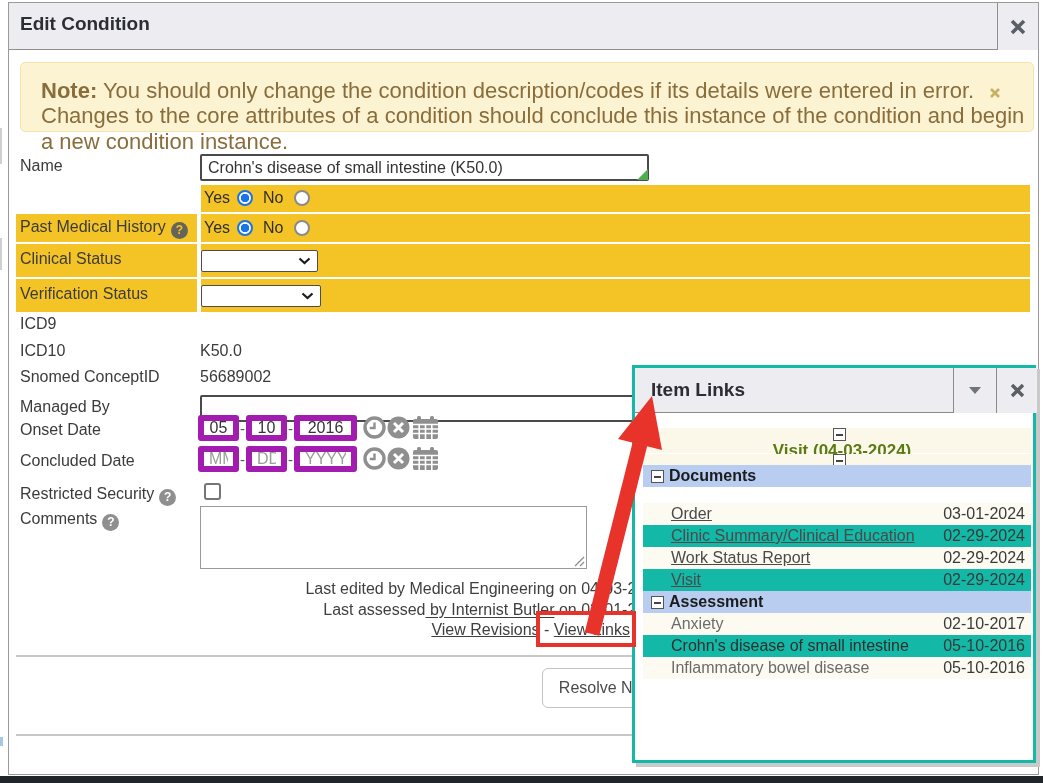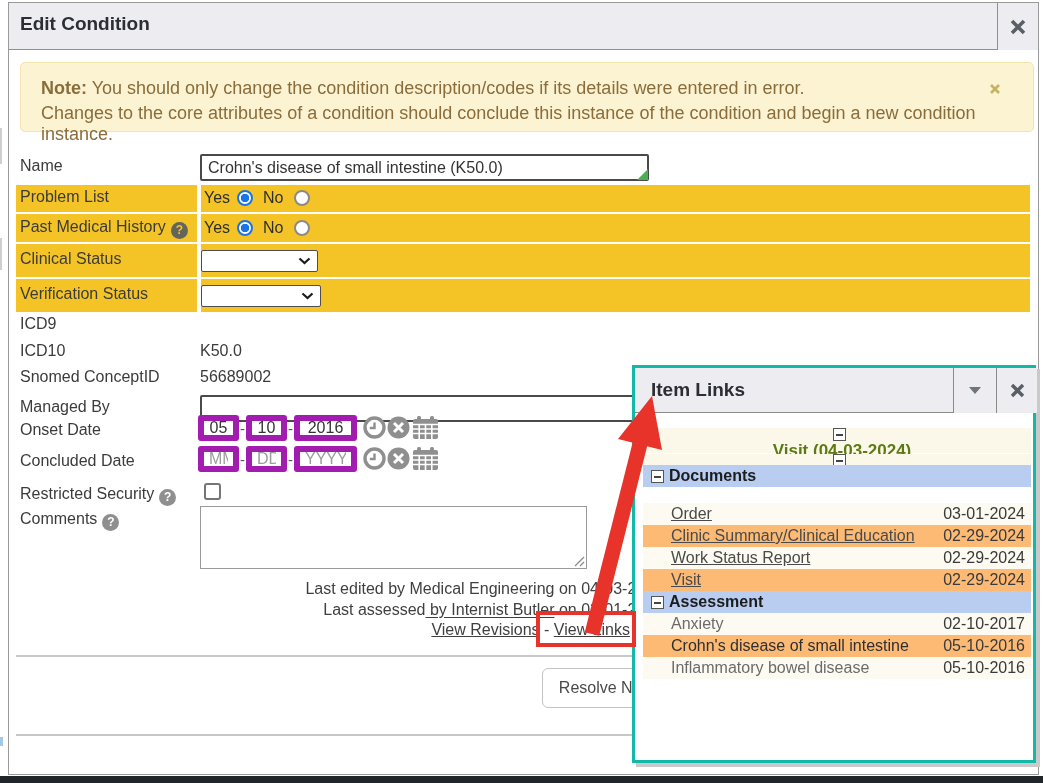--- a/index.html
+++ b/index.html
@@ -9,21 +9,21 @@
 
   .abs { position:absolute; }
 
   
   #dialog { left:8px; top:2px; width:1031px; height:773px; background:#fff; border:1px solid #9a9a9a; }
   #dlg-titlebar { left:9px; top:3px; width:1029px; height:47px; background:#ececf1; border-bottom:1px solid #8f8f8f; }
   #dlg-title { left:20px; top:13px; font-size:19px; font-weight:bold; color:#2d2d34;text-align:right; }
   #dlg-close { left:997px; top:3px; width:41px; height:47px; border-left:1px solid #8f8f8f; background:#ececf1; cursor:pointer; display:flex; align-items:center; justify-content:center; }
 
   
-  #note { left:20px; top:62px; width:1014px; height:70px; background:#fcf3d2; border:1px solid #f2e3af; border-radius:5px; color:#8a6d3b; font-size:18px; }
+  #note { left:20px; top:62px; width:1014px; height:70px; background:#fcf3d2; border:1px solid #f2e3af; border-radius:5px; color:#8a6d3b; font-size:22px; }
   #note-line1 { left:20px; top:15px; }
   #note-line2 { left:20px; top:40px; }
   #note b { font-weight:bold; }
   #note-close { left:968px; top:16px; width:18px; height:18px; cursor:pointer; }
 
   
   .flabel { left:20px; font-size:16px; color:#3b3b3b; white-space:nowrap; }
   .yrow-label { position:absolute; left:16px; width:181px; background:#f4c426; }
   .yrow-value { position:absolute; left:201px; width:829px; background:#f4c426; }
   .yrow-label .flabel { position:absolute; left:4px; }
@@ -61,21 +61,21 @@
   
   #popup { left:632px; top:365px; width:404px; height:398px; background:#fff; border:3px solid #14b8a6; box-shadow:4px 4px 0 #c9c9c9; z-index:40; }
   #popup-titlebar { left:0; top:0; width:402px; height:45px; background:#ececf1; border-bottom:1px solid #8a8a8a; }
   #popup-title { left:16px; top:11px; font-size:19px; font-weight:bold; color:#2d2d34; }
   .popup-btn { top:0; height:45px; border-left:1px solid #8a8a8a; display:flex; align-items:center; justify-content:center; cursor:pointer; background:#ececf1; }
 
   .tree-row { position:absolute; left:8px; width:388px; display:flex; align-items:center; }
   .row-visit { height:25px; background:#fbf8ea;flex-direction:column; }
   .row-section { height:22px; background:#b9cdf1; }
   .row-item-a { height:22px; background:#fcfaf1; }
-  .row-item-b { height:22px; background:#fdba74; }
+  .row-item-b { height:22px; background:#14b8a6; }
 
   .minus-box { display:inline-block; width:13px; height:13px; border:1px solid #555; background:#fff; position:relative; flex:none; cursor:pointer; }
   .minus-box i { position:absolute; left:2px; right:2px; top:5px; height:2px; background:#444; }
 
   .visit-link { font-size:17px; font-weight:bold; color:#5c7a12; text-decoration:underline; margin-left:10px; cursor:pointer; white-space:nowrap; }
   .section-label { font-size:16px; font-weight:bold; color:#1c1c1c; margin-left:5px; }
   .row-section .minus-box { margin-left:8px; }
   .row-visit .minus-box { margin-left:5px; }
   .item-label { font-size:16px; margin-left:28px; white-space:nowrap; }
   .item-link { color:#4a4a4a; text-decoration:underline; cursor:pointer; }
@@ -119,23 +119,20 @@
       <svg width="12" height="12" viewBox="0 0 12 12">
         <path d="M2 2 L10 10 M10 2 L2 10" stroke="#c7b264" stroke-width="2.6"></path>
       </svg>
     </div>
   </div>
 
   <div class="abs flabel" style="top:157px;">Name</div>
   <input class="abs text-input" style="left: 200px; top: 154px; width: 449px; height: 27px;" value="Crohn's disease of small intestine (K50.0)">
   <div class="abs" style="left:637px;top:169px;width:0;height:0;border-left:11px solid transparent;border-bottom:11px solid #4caf50;"></div>
 
-  <div class="yrow-label" style="top:185px;height:27px;">
-    <div class="flabel" style="top:3px;">Problem List</div>
-  </div>
   <div class="yrow-value" style="top:185px;height:27px;">
     <span class="abs radio-label" style="left:3px;top:4px;">Yes</span>
     <span class="abs radio on" style="left:36px;top:5px;"></span>
     <span class="abs radio-label" style="left:62px;top:4px;">No</span>
     <span class="abs radio off" style="left:93px;top:5px;"></span>
   </div>
 
   <div class="yrow-label" style="top:214px;height:28px;">
     <div class="flabel" style="top:4px;"><span>Past Medical History</span><span class="help-icon">?</span></div>
   </div>

